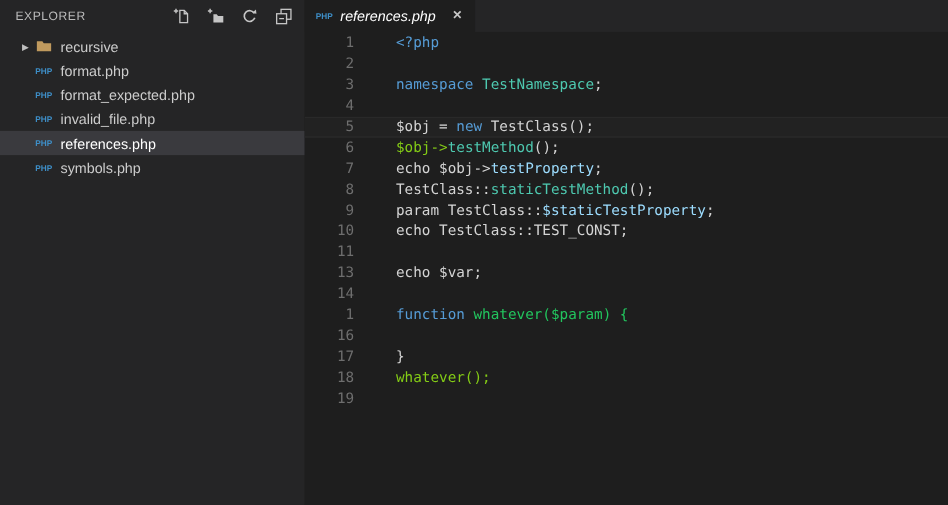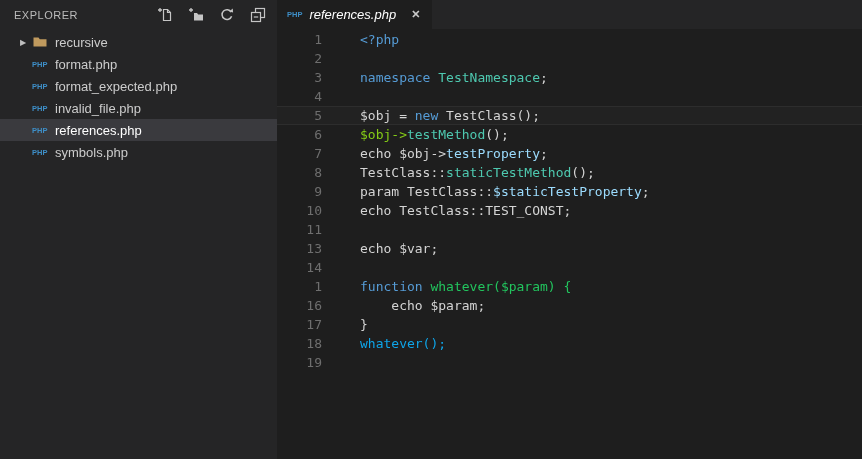--- a/index.html
+++ b/index.html
@@ -164,20 +164,20 @@
         <div class="code-line current"><span class="lineno">5</span><span class="code-text"><span style="color: rgb(212, 212, 212);">$obj = </span><span style="color: rgb(86, 156, 214);">new</span><span style="color: rgb(212, 212, 212);"> TestClass();</span></span></div>
         <div class="code-line"><span class="lineno">6</span><span class="code-text"><span style="color: #84cc16;">$obj-&gt;</span><span style="color: rgb(78, 201, 176);">testMethod</span><span style="color: rgb(212, 212, 212);">();</span></span></div>
         <div class="code-line"><span class="lineno">7</span><span class="code-text"><span style="color: rgb(212, 212, 212);">echo $obj-&gt;</span><span style="color: rgb(156, 220, 254);">testProperty</span><span style="color: rgb(212, 212, 212);">;</span></span></div>
         <div class="code-line"><span class="lineno">8</span><span class="code-text"><span style="color: rgb(212, 212, 212);">TestClass::</span><span style="color: rgb(78, 201, 176); text-align: center;">staticTestMethod</span><span style="color: rgb(212, 212, 212);">();</span></span></div>
         <div class="code-line"><span class="lineno">9</span><span class="code-text"><span style="color: rgb(212, 212, 212);">param TestClass::</span><span style="color: rgb(156, 220, 254);">$staticTestProperty</span><span style="color: rgb(212, 212, 212);">;</span></span></div>
         <div class="code-line"><span class="lineno">10</span><span class="code-text"><span style="color: rgb(212, 212, 212);">echo TestClass::TEST_CONST;</span></span></div>
         <div class="code-line"><span class="lineno">11</span><span class="code-text"></span></div>
         <div class="code-line"><span class="lineno">13</span><span class="code-text"><span style="color: rgb(212, 212, 212);">echo $var;</span></span></div>
         <div class="code-line"><span class="lineno">14</span><span class="code-text"></span></div>
         <div class="code-line"><span class="lineno">1</span><span class="code-text"><span style="color: rgb(86, 156, 214);">function</span><span style="color: #22c55e;"> whatever($param) {</span></span></div>
-        <div class="code-line"><span class="lineno">16</span><span class="code-text"><span style="color: rgb(212, 212, 212);">    echo $param;</span></span></div>
+        <div class="code-line"><span class="lineno">16</span></div>
         <div class="code-line"><span class="lineno">17</span><span class="code-text"><span style="color: rgb(212, 212, 212);">}</span></span></div>
-        <div class="code-line"><span class="lineno">18</span><span class="code-text"><span style="color: #0ea5e9;">whatever();</span></span></div>
+        <div class="code-line"><span class="lineno">18</span><span class="code-text"><span style="color: #84cc16;">whatever();</span></span></div>
         <div class="code-line"><span class="lineno">19</span><span class="code-text"></span></div>
       </div>
   </main>
 
 </div>
 
 </body></html>

